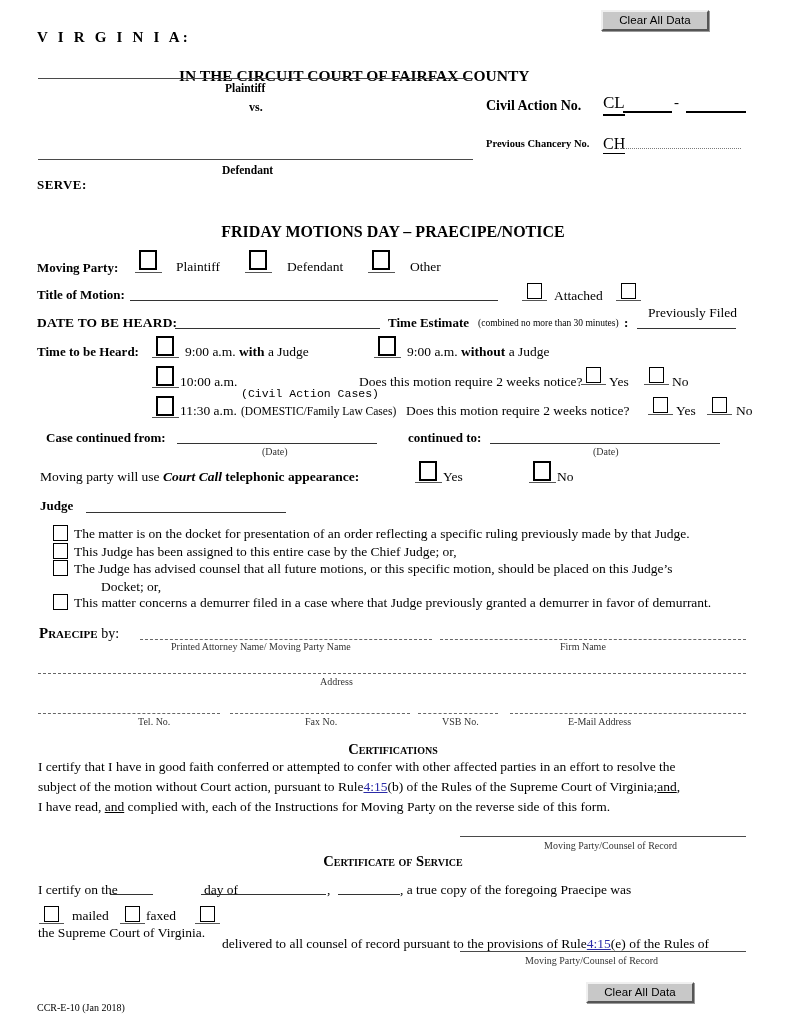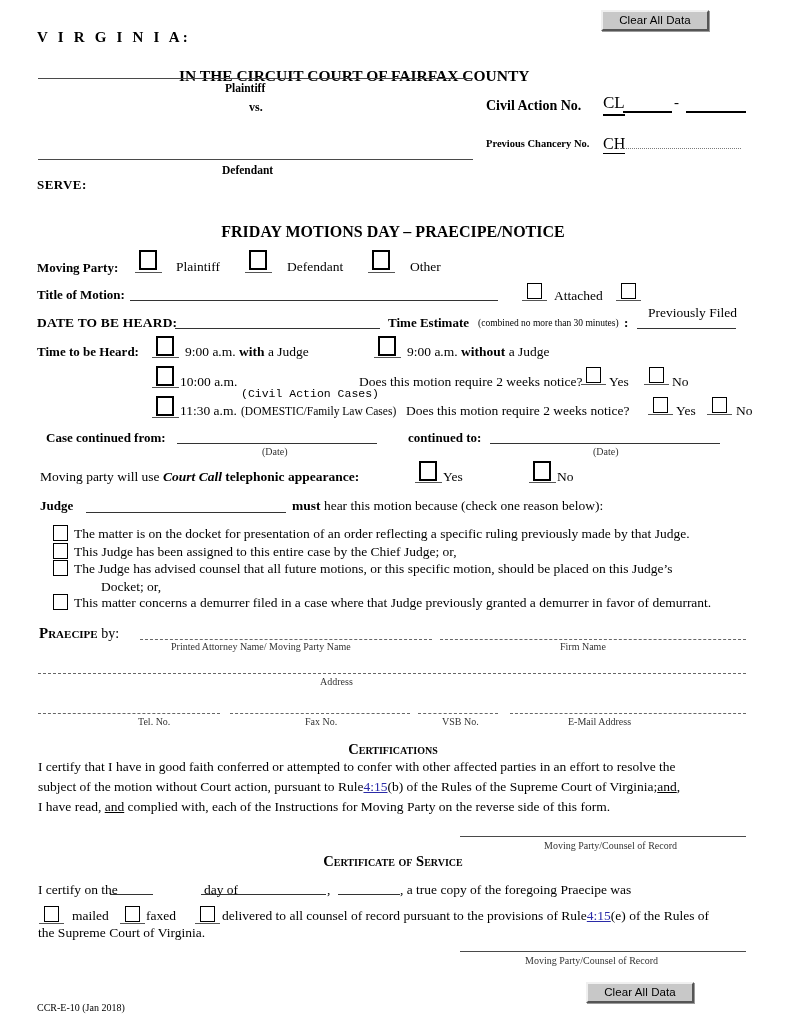--- a/index.html
+++ b/index.html
@@ -279,24 +279,20 @@
   </div>
   <div class="cbx" style="left:419px; top:461px;"></div>
   <div class="cbx-ul" style="left:415px; top:482px; width:27px;"></div>
   <div class="t lbl" style="left:443px; top:469px;">Yes</div>
   <div class="cbx" style="left:533px; top:461px;"></div>
   <div class="cbx-ul" style="left:529px; top:482px; width:27px;"></div>
   <div class="t lbl" style="left:557px; top:469px;">No</div>
 
   <div class="t lbl-bold" style="left:40px; top:498px;font-family:Liberation Serif, serif;">Judge</div>
   <div class="blank" style="left:86px; top:512px; width:200px;"></div>
-  <div class="t lbl" style="left:292px; top:498px;">
-    <span class="b">must</span>
-    <span>hear this motion because (check one reason below):</span>
-  </div>
 
   <div class="cbx sm" style="left:53px; top:525px;"></div>
   <div class="t lbl" style="left:74px; top:526px;">The matter is on the docket for presentation of an order reflecting a specific ruling previously made by that Judge.</div>
 
   <div class="cbx sm" style="left:53px; top:543px;"></div>
   <div class="t lbl" style="left:74px; top:544px;">This Judge has been assigned to this entire case by the Chief Judge; or,</div>
 
   <div class="cbx sm" style="left:53px; top:560px;"></div>
   <div class="t lbl" style="left:74px; top:561px;">The Judge has advised counsel that all future motions, or this specific motion, should be placed on this Judge’s</div>
   <div class="t lbl" style="left:101px; top:579px;">Docket; or,</div>
@@ -349,21 +345,21 @@
   <div class="t lbl" style="left:400px; top:882px;">, a true copy of the foregoing Praecipe was</div>
 
   <div class="cbx sm" style="left:44px; top:906px;"></div>
   <div class="cbx-ul" style="left:39px; top:923px; width:25px;"></div>
   <div class="t lbl" style="left:72px; top:908px;">mailed</div>
   <div class="cbx sm" style="left:125px; top:906px;"></div>
   <div class="cbx-ul" style="left:120px; top:923px; width:25px;"></div>
   <div class="t lbl" style="left:146px; top:908px;">faxed</div>
   <div class="cbx sm" style="left:200px; top:906px;"></div>
   <div class="cbx-ul" style="left:195px; top:923px; width:25px;"></div>
-  <div class="t lbl" style="left:222px; top:908px;">
+  <div class="t lbl" style="left:222px; top:936px;">
     <span>delivered to all counsel of record pursuant to the provisions of Rule</span><span class="lnk">4:15</span><span>(e) of the Rules of</span>
   </div>
   <div class="t lbl" style="left:38px; top:925px;">the Supreme Court of Virginia.</div>
 
   <div class="sig-line" style="left:460px; top:951px; width:286px;"></div>
   <div class="t caption-sm" style="left:525px; top:955px;">Moving Party/Counsel of Record</div>
 
   <div class="clear-btn" id="clear-bottom">Clear All Data</div>
 
   <div class="t" id="footer-code">CCR-E-10 (Jan 2018)</div>

